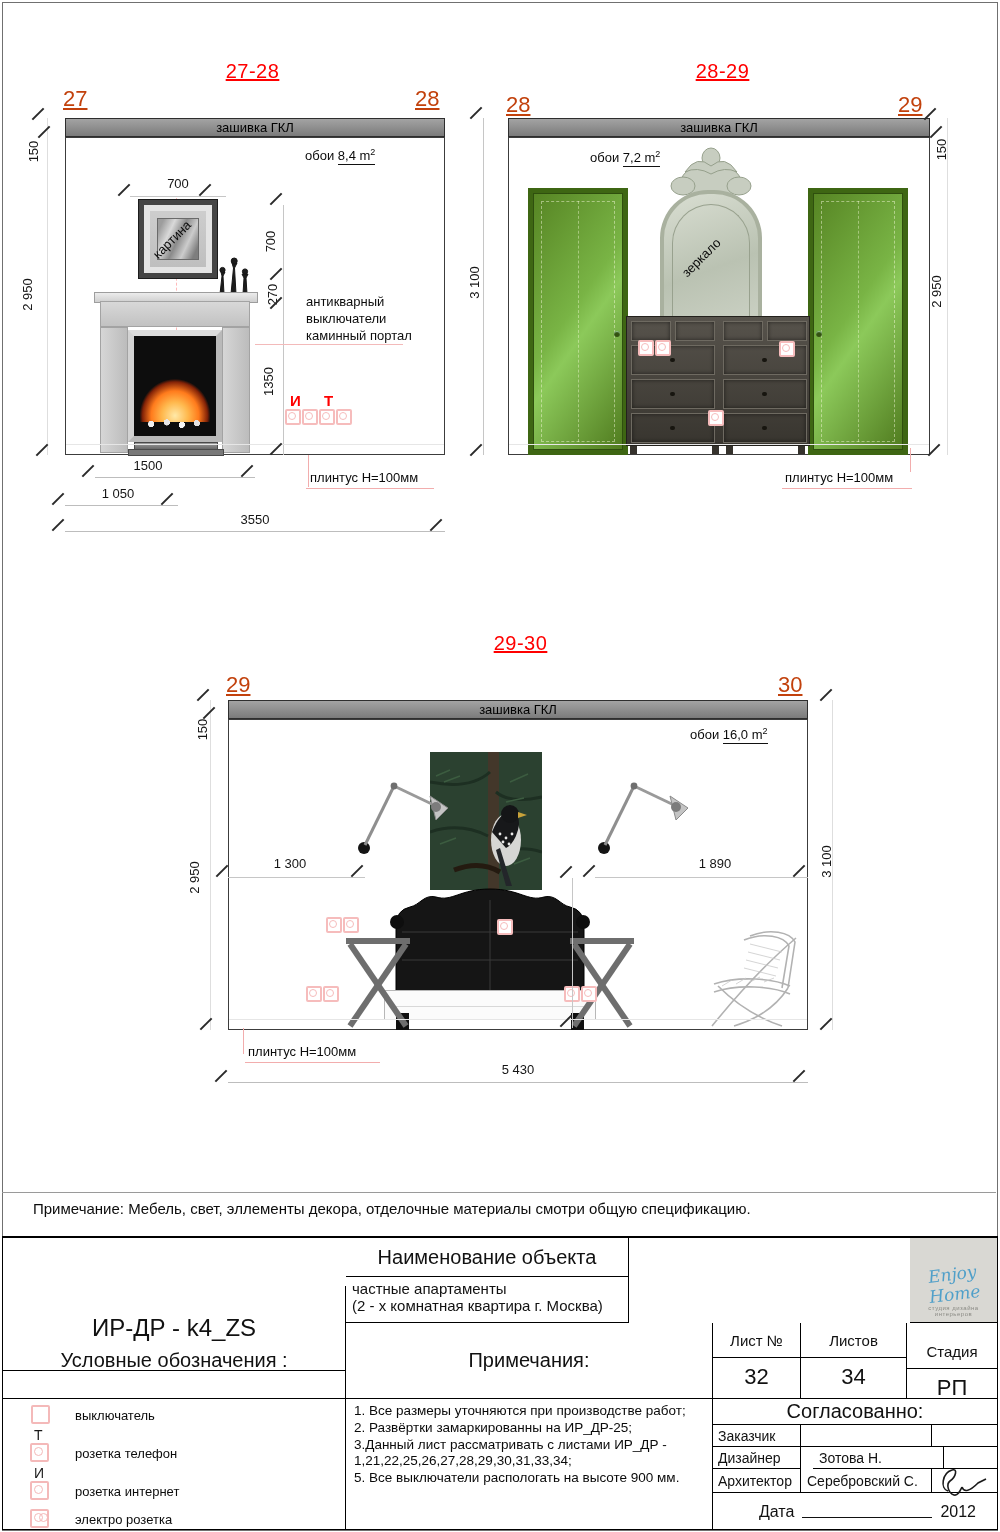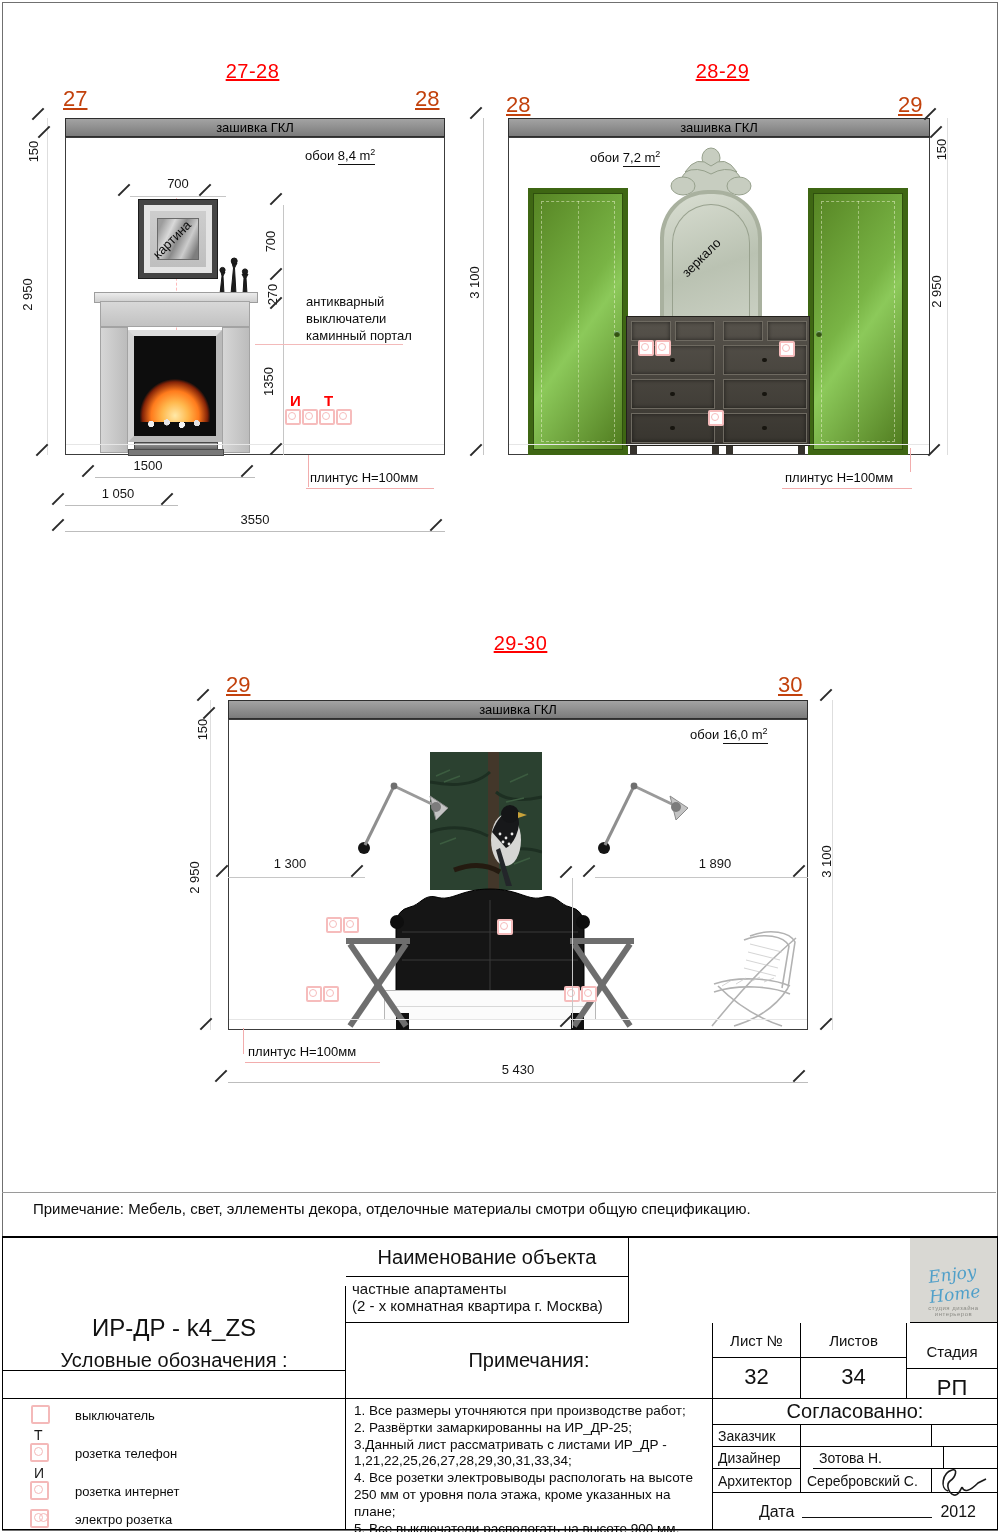--- a/index.html
+++ b/index.html
@@ -445,21 +445,20 @@
           <i></i>
           <i class="b"></i>
         </div>
       <div class="lg-lbl" style="left:72px;top:113px;">электро розетка</div>
     </div>
     <div class="cell" style="left:343px;top:161px;width:367px;height:131px;">
       <div class="notes-list">
         <div>1. Все размеры уточняются при производстве работ;</div>
         <div>2. Развёртки замаркированны на ИР_ДР-25;</div>
         <div>3.Данный лист рассматривать с листами ИР_ДР - 1,21,22,25,26,27,28,29,30,31,33,34;</div>
-        <div>4. Все розетки электровыводы распологать на высоте 250 мм от уровня пола этажа, кроме указанных на плане;</div>
         <div>5. Все выключатели распологать на высоте 900 мм.</div>
       </div>
     </div>
     <div class="cell" style="left:710px;top:161px;width:285px;height:131px;">
       <div style="font-size:20px;text-align:center;border-bottom:1px solid #000;height:25px;line-height:25px;">Согласованно:</div>
       <div style="position:absolute;left:0;top:26px;width:88px;height:22px;border-right:1px solid #000;border-bottom:1px solid #000;font-size:14px;padding:3px 0 0 5px;box-sizing:border-box;">Заказчик</div>
       <div style="position:absolute;left:88px;top:26px;width:131px;height:22px;border-right:1px solid #000;border-bottom:1px solid #000;box-sizing:border-box;"></div>
       <div style="position:absolute;left:219px;top:26px;width:66px;height:22px;border-bottom:1px solid #000;box-sizing:border-box;"></div>
       <div style="position:absolute;left:0;top:48px;width:88px;height:22px;border-right:1px solid #000;border-bottom:1px solid #000;font-size:14px;padding:3px 0 0 5px;box-sizing:border-box;">Дизайнер</div>
       <div style="position:absolute;left:100px;top:48px;width:131px;height:22px;border-right:1px solid #000;border-bottom:1px solid #000;font-size:14px;padding:3px 0 0 6px;box-sizing:border-box;">Зотова Н.</div>

